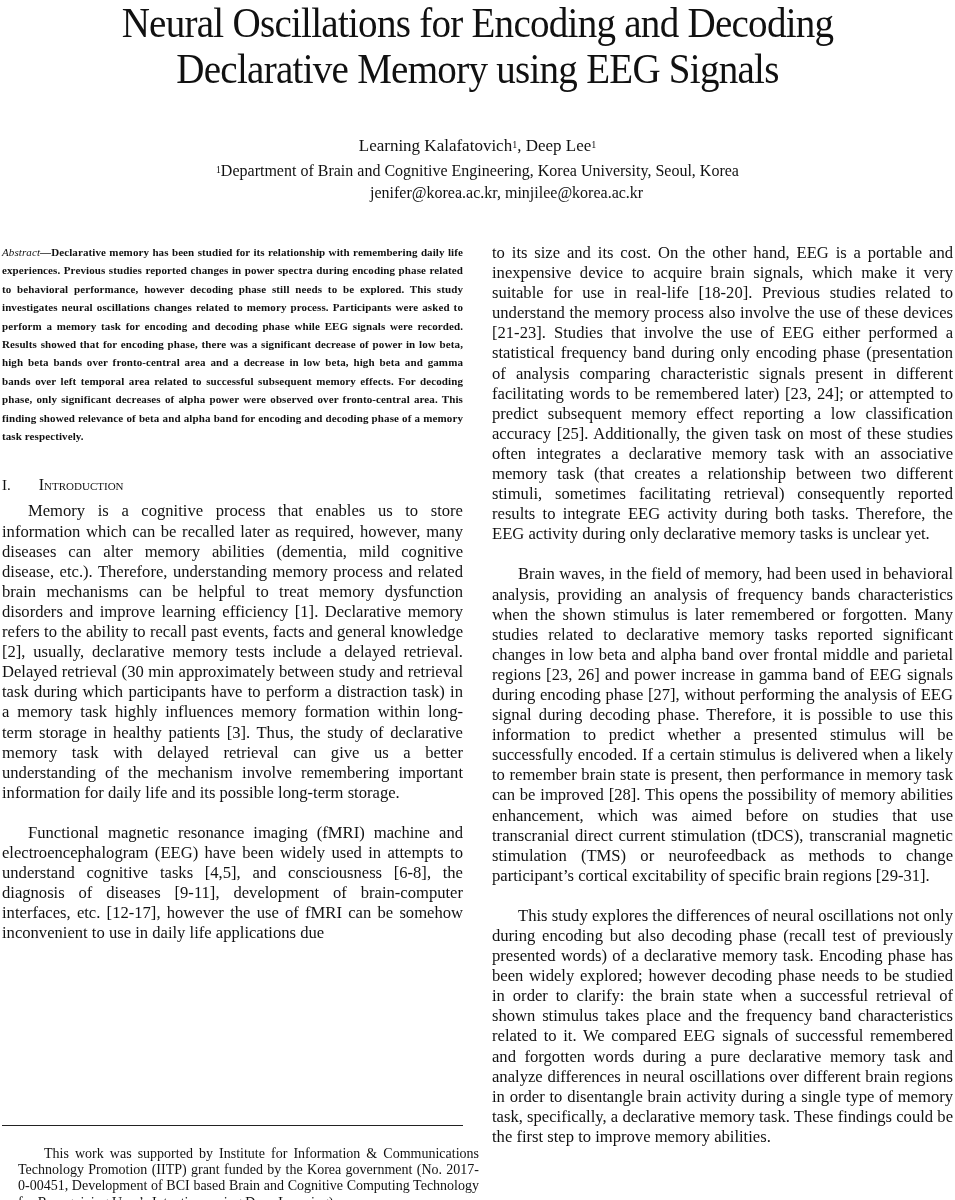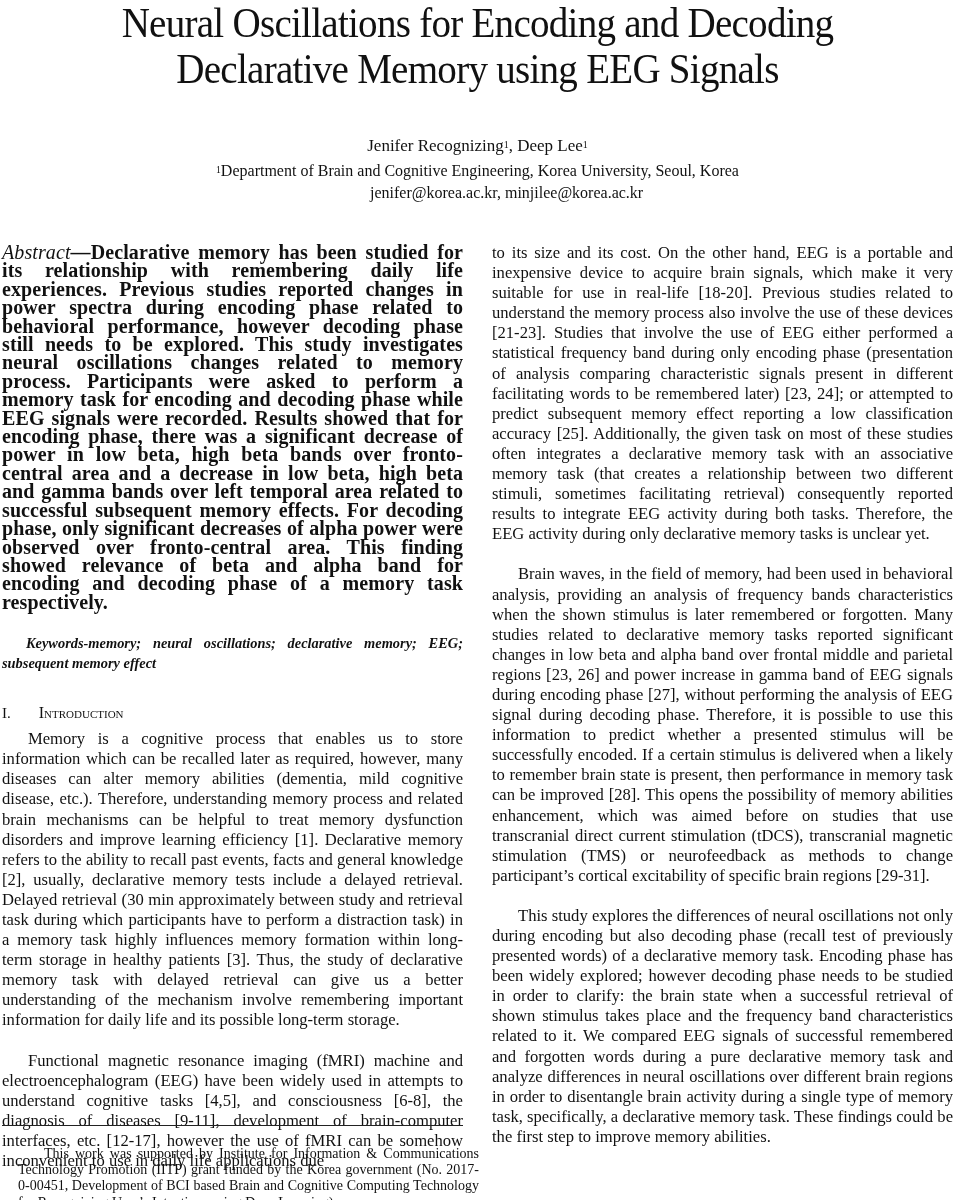--- a/index.html
+++ b/index.html
@@ -25,21 +25,21 @@
   .emails {
     position: absolute; left: 0; top: 183px; width: 955px; text-align: center;
     font-size: 16.5px; line-height: 20px; padding-left: 60px; box-sizing: border-box;
     transform: scaleX(0.97); transform-origin: center top;
   }
   sup { font-size: 10px; vertical-align: top; position: relative; top: -1px; }
   .col { position: absolute; top: 243px; width: 461px; text-align: justify; }
   .col-left { left: 2px; }
   .col-right { left: 492px; font-family: Liberation Serif, serif; }
   .abstract {
-    font-weight: bold; font-size: 20px; line-height: 18.4px; margin: 0;
+    font-weight: bold; font-size: 11px; line-height: 18.4px; margin: 0;
     letter-spacing: 0.1px;
   }
   .abstract .lead { font-style: italic; font-weight: normal; }
   .keywords {
     font-weight: bold; font-style: italic; font-size: 14.4px; line-height: 20px;
     margin: 22px 0 0 0; text-indent: 24px;
   }
   .section-heading {
     text-align: left; font-size: 15px; margin: 30px 0 6px 0; line-height: 20px;
   }
@@ -62,33 +62,32 @@
 </style>
 </head>
 <body>
 
 <h1 class="title">
   <span class="line">Neural Oscillations for Encoding and Decoding</span>
   <span class="line">Declarative Memory using EEG Signals</span>
 </h1>
 
 <div class="authors">
-  <span>Jenifer Recognizing</span><sup>1</sup><span>, </span><span>Deep Lee</span><sup>1</sup>
+  <span>Learning Kalafatovich</span><sup>1</sup><span>, </span><span>Deep Lee</span><sup>1</sup>
 </div>
 
 <div class="affil">
   <sup>1</sup><span>Department of Brain and Cognitive Engineering, Korea University, Seoul, Korea</span>
 </div>
 
 <div class="emails">jenifer@korea.ac.kr, minjilee@korea.ac.kr</div>
 
 <div class="col col-left">
   <p class="abstract"><span class="lead">Abstract</span><span>—</span><span>Declarative memory has been studied for its relationship with remembering daily life experiences. Previous studies reported changes in power spectra during encoding phase related to behavioral performance, however decoding phase still needs to be explored. This study investigates neural oscillations changes related to memory process. Participants were asked to perform a memory task for encoding and decoding phase while EEG signals were recorded. Results showed that for encoding phase, there was a significant decrease of power in low beta, high beta bands over fronto-central area and a decrease in low beta, high beta and gamma bands over left temporal area related to successful subsequent memory effects. For decoding phase, only significant decreases of alpha power were observed over fronto-central area. This finding showed relevance of beta and alpha band for encoding and decoding phase of a memory task respectively.</span></p>
 
-  <p class="keywords">Keywords-memory; neural oscillations; declarative memory; EEG; subsequent memory effect</p>
 
   <div class="section-heading">
     <span class="num">I.</span><span class="sc">Introduction</span>
   </div>
 
   <p class="para">Memory is a cognitive process that enables us to store information which can be recalled later as required, however, many diseases can alter memory abilities (dementia, mild cognitive disease, etc.). Therefore, understanding memory process and related brain mechanisms can be helpful to treat memory dysfunction disorders and improve learning efficiency [1]. Declarative memory refers to the ability to recall past events, facts and general knowledge [2], usually, declarative memory tests include a delayed retrieval. Delayed retrieval (30 min approximately between study and retrieval task during which participants have to perform a distraction task) in a memory task highly influences memory formation within long-term storage in healthy patients [3]. Thus, the study of declarative memory task with delayed retrieval can give us a better understanding of the mechanism involve remembering important information for daily life and its possible long-term storage.</p>
   <p class="para">Functional magnetic resonance imaging (fMRI) machine and electroencephalogram (EEG) have been widely used in attempts to understand cognitive tasks [4,5], and consciousness [6-8], the diagnosis of diseases [9-11], development of brain-computer interfaces, etc. [12-17], however the use of fMRI can be somehow inconvenient to use in daily life applications due</p>
 </div>
 
 <div class="footnote-rule"></div>

